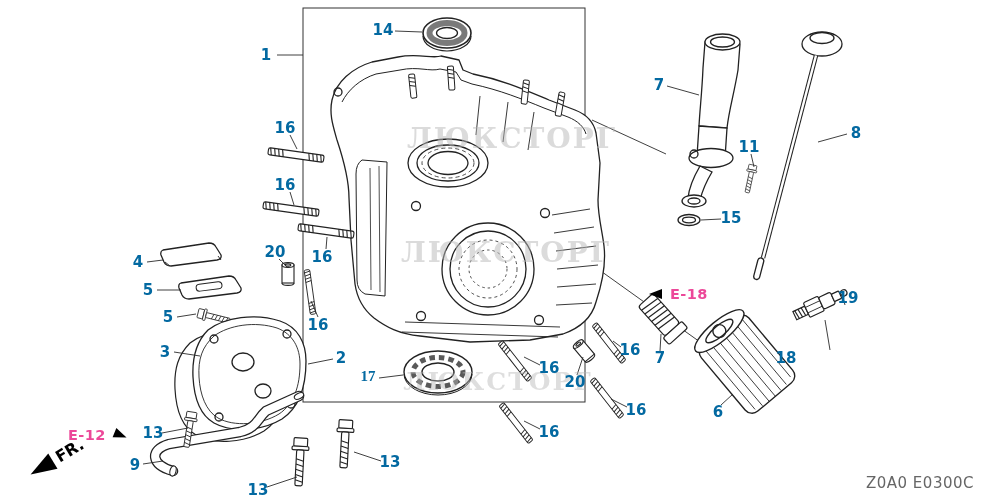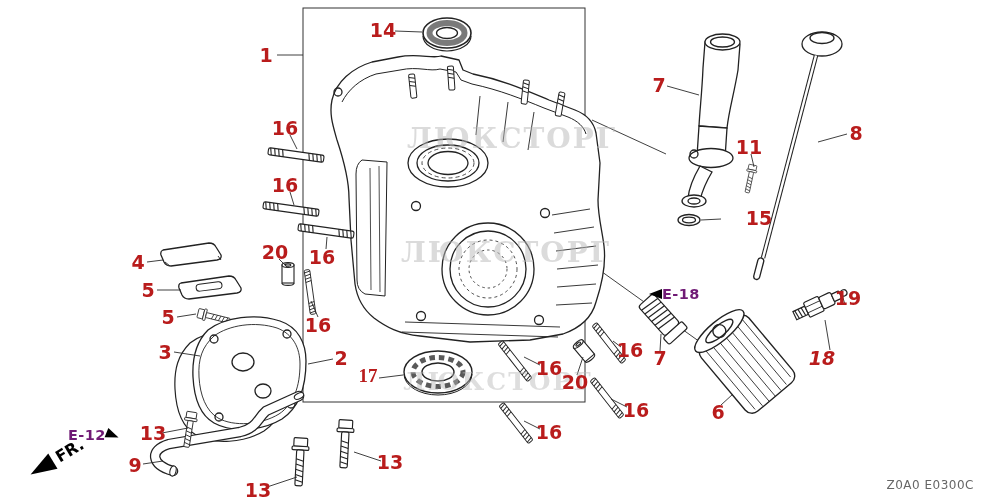--- a/index.html
+++ b/index.html
@@ -1,32 +1,32 @@
 <!DOCTYPE html>
 <html><head>
 <meta charset="utf-8">
 <style>
   html,body{margin:0;padding:0;background:#fff}
   .stage{position:relative;width:1000px;height:498px;background:#fff;overflow:hidden;
          font-family:"DejaVu Sans","Liberation Sans",sans-serif}
   svg.art{position:absolute;left:0;top:0}
   #callout-layer{position:absolute;left:0;top:0;width:100%;height:100%}
-  .callout{position:absolute;transform:translate(-50%,-50%);font-size:19px;font-weight:600;color:#b91c1c}
+  .callout{position:absolute;transform:translate(-50%,-50%);font-size:15px;font-weight:600;color:#0369a1}
   #leader-layer line{stroke:#2a2a2a;stroke-width:0.9}
-  .ref-label{position:absolute;display:flex;align-items:center;gap:0;font-weight:bold;
-             font-size:14.5px;color:#701a75;letter-spacing:.4px}
+  .ref-label{position:absolute;display:flex;align-items:center;gap:8px;font-weight:bold;
+             font-size:14.5px;color:#ec4899;letter-spacing:.4px}
   .tri{width:0;height:0;border-top:5px solid transparent;border-bottom:5px solid transparent;display:inline-block}
   .tri-left{border-right:13px solid #000}
   .tri-right{border-left:13px solid #000}
   .e12-tri{transform:rotate(22deg)}
   .fr-badge{position:absolute;left:26px;top:449px;transform:rotate(-31deg);display:flex;align-items:center;gap:5px;
             font-weight:bold;font-size:16px;color:#000}
   .tri-big{width:0;height:0;border-top:9px solid transparent;border-bottom:9px solid transparent;
            border-right:26px solid #000;display:inline-block}
-  .doc-code{position:absolute;right:26px;bottom:6px;font-size:12px;color:#666;letter-spacing:.5px}
+  .doc-code{position:absolute;right:26px;bottom:6px;font-size:15px;color:#666;letter-spacing:.5px}
 </style>
 </head>
 <body>
 
 <div class="stage">
 
   <svg class="art" width="1000" height="498" viewBox="0 0 1000 498">
     <defs>
       <g id="stud" fill="#fff" stroke="#222" stroke-width="1.1">
         <rect x="-28" y="-3.5" width="56" height="7" rx="2"></rect>
@@ -287,21 +287,21 @@
     <text x="506" y="262" text-anchor="middle" font-family="DejaVu Serif, serif" font-size="28" font-weight="bold" fill="#b8b8b8" opacity="0.5" letter-spacing="2">ЛЮКСТОРГ</text>
     <text x="498" y="390" text-anchor="middle" font-family="DejaVu Serif, serif" font-size="25" font-weight="bold" fill="#b8b8b8" opacity="0.45" letter-spacing="2">ЛЮКСТОРГ</text>
   </svg>
 
   <div id="callout-layer">
       <div class="callout" style="left: 266px; top: 55px;">1</div>
       <div class="callout" style="left: 383px; top: 30px;">14</div>
       <div class="callout" style="left: 659px; top: 85px;">7</div>
       <div class="callout" style="left: 856px; top: 133px;">8</div>
       <div class="callout" style="left: 749px; top: 147px;">11</div>
-      <div class="callout" style="left: 731px; top: 218px; margin-left: 28px;">15</div>
+      <div class="callout" style="left: 731px; top: 218px;">15</div>
       <div class="callout" style="left: 285px; top: 128px;">16</div>
       <div class="callout" style="left: 285px; top: 185px;">16</div>
       <div class="callout" style="left: 322px; top: 257px;">16</div>
       <div class="callout" style="left: 318px; top: 325px;">16</div>
       <div class="callout" style="left: 630px; top: 350px;">16</div>
       <div class="callout" style="left: 549px; top: 368px;">16</div>
       <div class="callout" style="left: 636px; top: 410px;">16</div>
       <div class="callout" style="left: 549px; top: 432px;">16</div>
       <div class="callout" style="left: 275px; top: 252px;">20</div>
       <div class="callout" style="left: 575px; top: 382px;">20</div>
@@ -310,21 +310,21 @@
       <div class="callout" style="left: 168px; top: 317px;">5</div>
       <div class="callout" style="left: 165px; top: 352px;">3</div>
       <div class="callout" style="left: 341px; top: 358px;">2</div>
       <div class="callout" style="left: 368px; top: 376px; font-family: Liberation Serif, serif;">17</div>
       <div class="callout" style="left: 135px; top: 465px;">9</div>
       <div class="callout" style="left: 153px; top: 433px;">13</div>
       <div class="callout" style="left: 390px; top: 462px;">13</div>
       <div class="callout" style="left: 258px; top: 490px;">13</div>
       <div class="callout" style="left: 660px; top: 358px;">7</div>
       <div class="callout" style="left: 718px; top: 412px;">6</div>
-      <div class="callout" style="left: 822px; top: 358px; font-style: italic;">18</div>
+      <div class="callout" style="left: 786px; top: 358px;">18</div>
       <div class="callout" style="left: 848px; top: 298px;">19</div>
     </div>
 
   <div class="ref-label" style="left:649px;top:286px">
     <span class="tri tri-left"></span>
     <span>E-18</span>
   </div>
 
   <div class="ref-label" style="left:68px;top:427px">
     <span>E-12</span>

